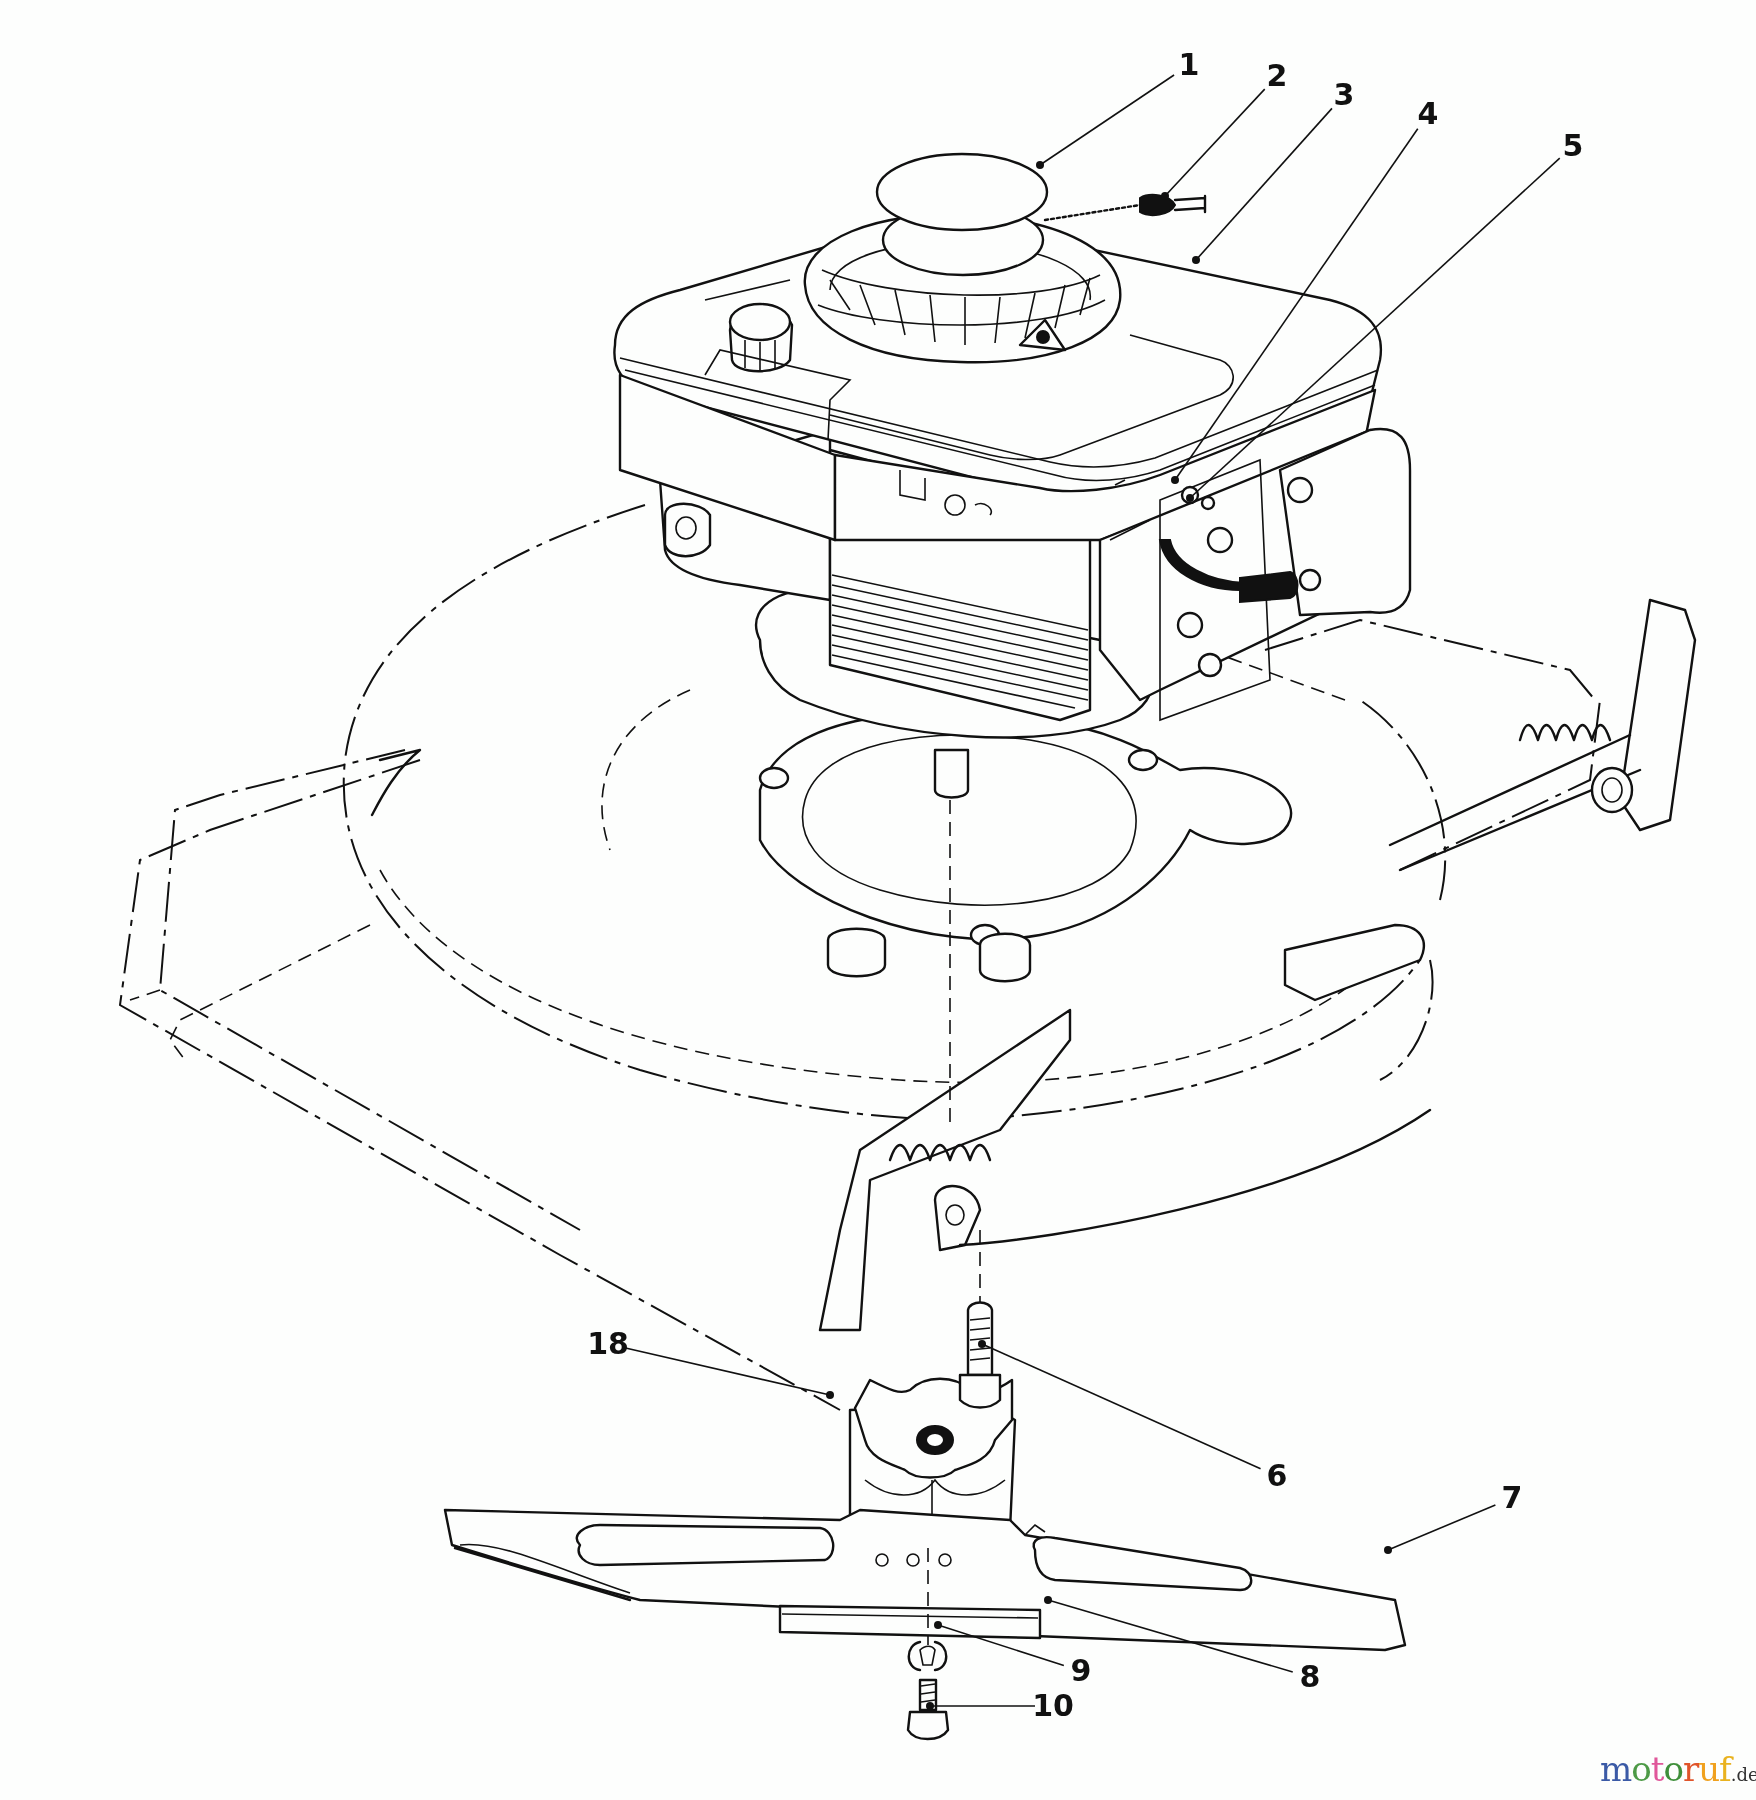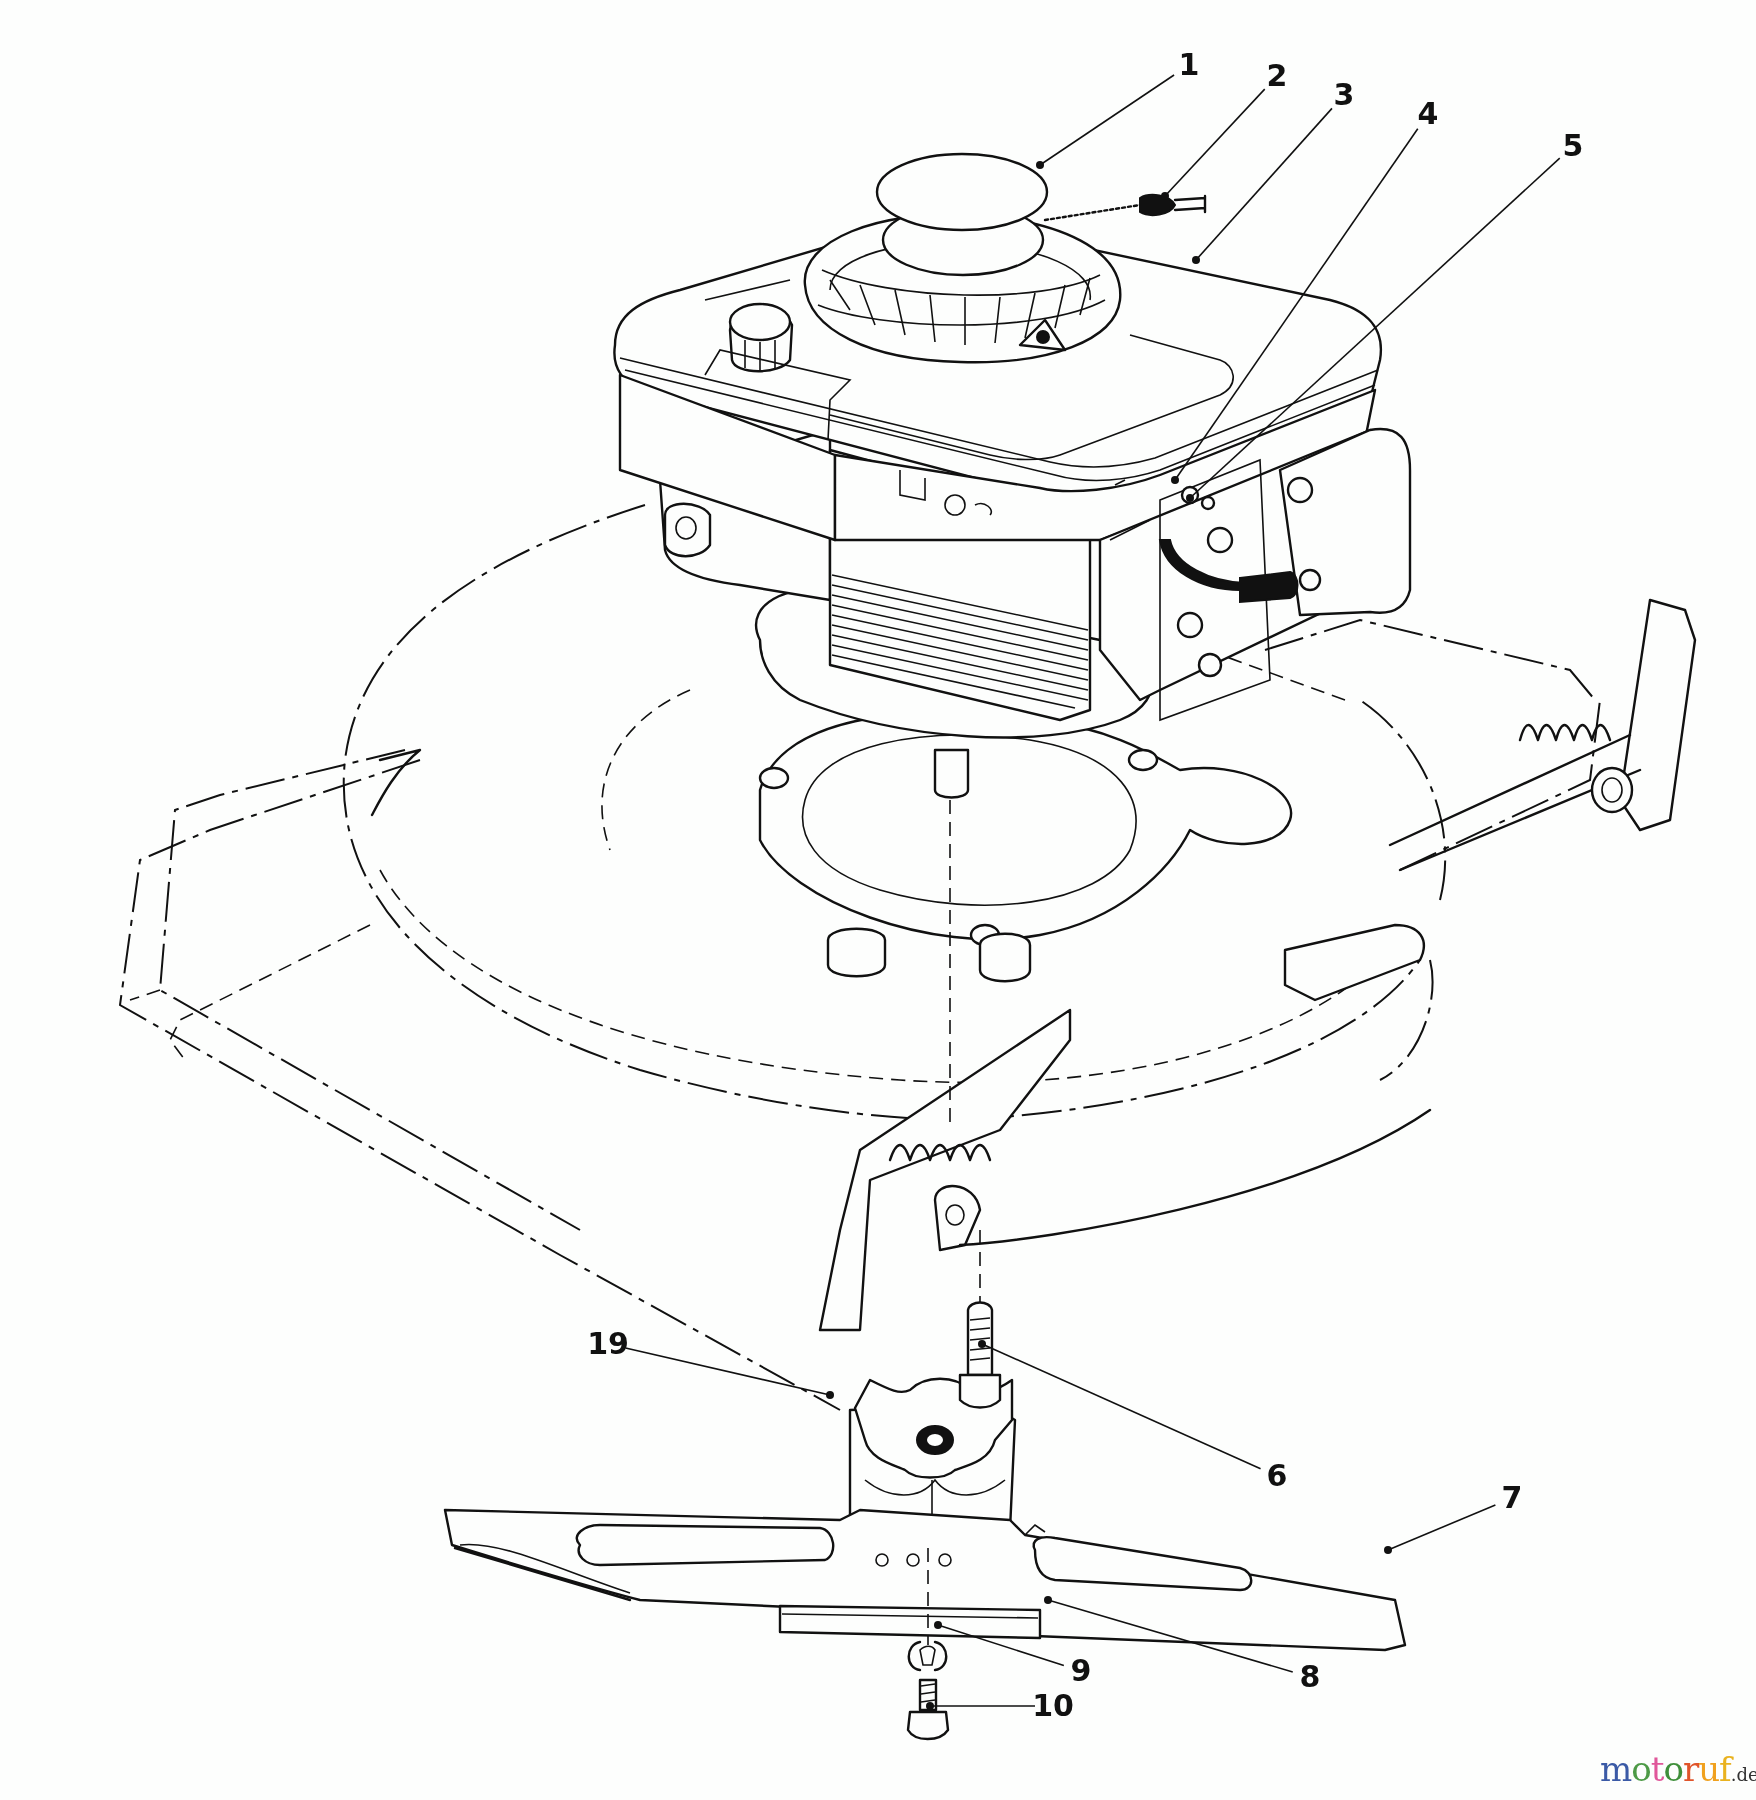--- a/index.html
+++ b/index.html
@@ -226,18 +226,18 @@
   <div class="callout" style="left:1189px;top:65px">1</div>
   <div class="callout" style="left:1277px;top:76px">2</div>
   <div class="callout" style="left:1344px;top:95px">3</div>
   <div class="callout" style="left:1428px;top:114px">4</div>
   <div class="callout" style="left:1573px;top:146px">5</div>
   <div class="callout" style="left:1277px;top:1476px">6</div>
   <div class="callout" style="left:1512px;top:1498px">7</div>
   <div class="callout" style="left:1310px;top:1677px">8</div>
   <div class="callout" style="left:1081px;top:1671px">9</div>
   <div class="callout" style="left:1053px;top:1706px">10</div>
-  <div class="callout" style="left:608px;top:1344px">19</div>
+  <div class="callout" style="left:608px;top:1344px">18</div>
 </div>
 
 <div class="watermark">
   <span style="color: rgb(59, 90, 166);">m</span><span style="color: rgb(77, 154, 70);">o</span><span style="color: rgb(224, 87, 154);">t</span><span style="color: rgb(63, 143, 58);">o</span><span style="color: rgb(224, 84, 42);">r</span><span style="color: rgb(240, 161, 30);">u</span><span style="color: rgb(233, 178, 31);">f</span><span class="suffix">.de</span>
 </div>
 
 </body></html>

